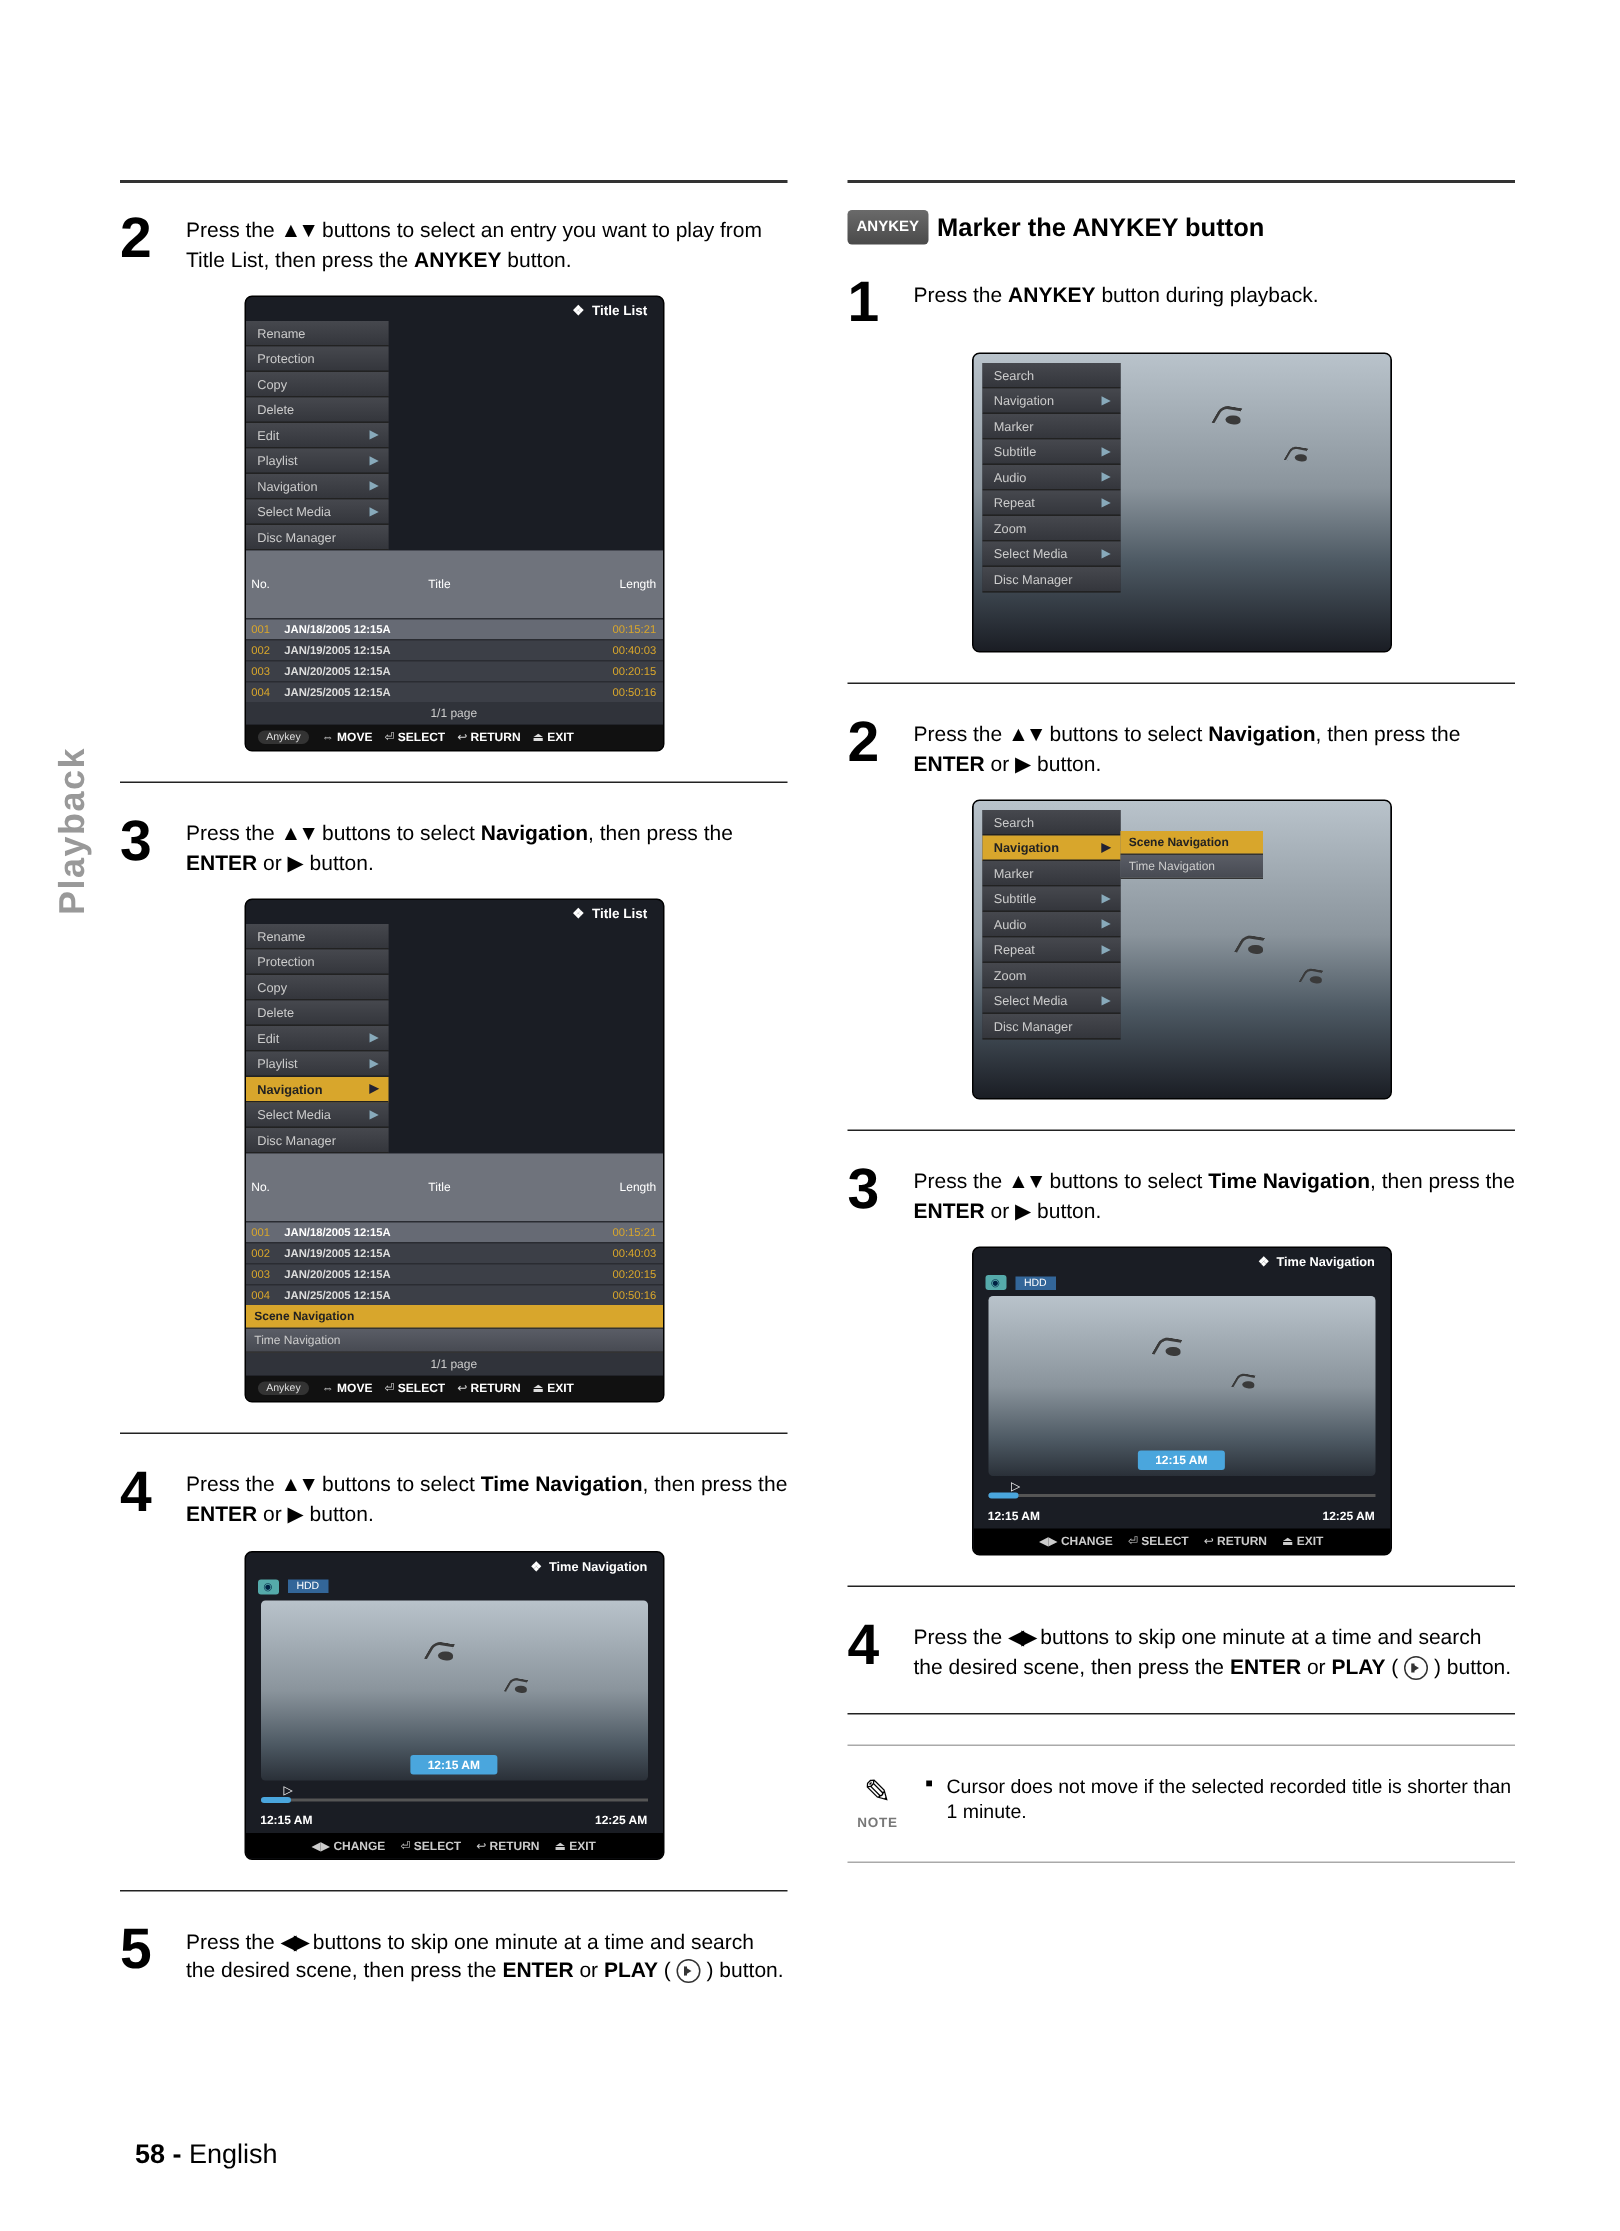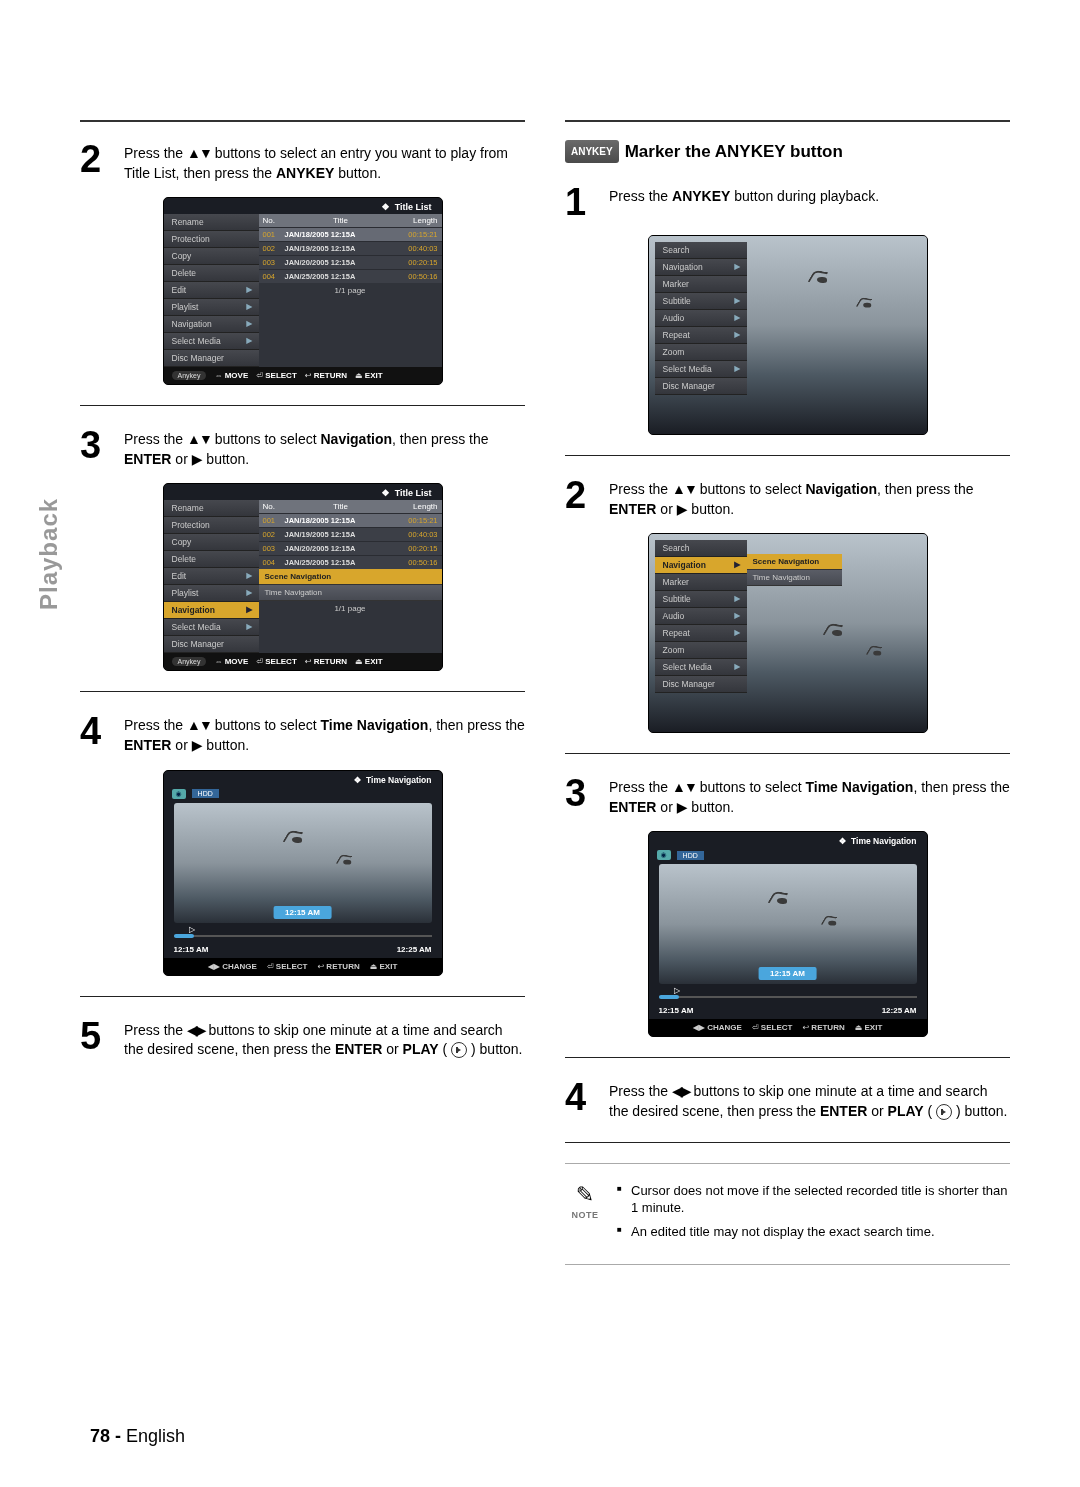--- a/index.html
+++ b/index.html
@@ -71,28 +71,28 @@
     width: 280px;
     margin: 10px auto 0 auto;
     border: 1px solid #000;
     border-radius: 5px;
     overflow: hidden;
     font-size: 9px;
     color: #ccc;
     background: #1a1d24;
   }
   .osd-tl-hdr { text-align:right; padding:4px 10px 2px 0; color:#fff; font-weight:bold; font-size:9px; }
-  .osd-body { display:flex; }
+  .osd-body { display:flex;flex-direction:column; }
   .osd-side { width:95px; background:#2a2d33; }
   .osd-side .it { padding:3px 8px; font-size:8.5px; color:#ccc; border-bottom:1px solid #222; position:relative; background:linear-gradient(#46484e,#34363c); }
   .osd-side .it.hl { background:#d8a62c; color:#222; font-weight:bold; }
   .osd-side .it .ar { position:absolute; right:6px; top:3px; color:#8ab; font-size:8px; }
   .osd-side .it.hl .ar { color:#223; }
   .osd-main { flex:1; position:relative; background:#30333a; }
-  .osd-th { display:flex; background:#6f737c; color:#fff; font-size:8px; padding:2px 4px; }
+  .osd-th { display:flex; background:#6f737c; color:#fff; font-size:8px; padding:18px 4px; }
   .osd-th .c-no{width:26px;} .osd-th .c-ti{flex:1;text-align:center;} .osd-th .c-len{width:45px;text-align:right;}
   .osd-row { display:flex; background:#3c3f47; font-size:7.5px; padding:2px 4px; border-top:1px solid #2a2c32; color:#ddd; }
   .osd-row.sel { background:#666a74; color:#fff; }
   .osd-row .c-no{width:22px;color:#d8a62c;} .osd-row .c-ti{flex:1;font-weight:bold;} .osd-row .c-len{width:40px;text-align:right;color:#d8a62c;}
   .osd-page { text-align:center; font-size:8px; color:#ccc; padding:3px 0; }
   .osd-foot { background:#111; color:#ddd; display:flex; gap:8px; padding:4px 8px; font-size:8px; align-items:center; }
   .osd-foot .pill { background:#333; border-radius:8px; padding:1px 6px; font-size:7px; }
   .osd-foot span b { color:#fff; }
   .sub-items { padding:0; }
   .sub-items .sit { background:linear-gradient(#5a5d66,#474a52); color:#ccc; font-size:8px; padding:3px 6px; border-bottom:1px solid #333; }
@@ -435,24 +435,23 @@
       <hr class="hr-thin">
       <hr class="hr-thin-light">
 
       <div class="note-box">
         <div class="note-mark">
           <div class="ic">✎</div>
           <div class="lbl">NOTE</div>
         </div>
         <ul class="note-list">
           <li>Cursor does not move if the selected recorded title is shorter than 1 minute.</li>
-          <li>An edited title may not display the exact search time.</li>
         </ul>
       </div>
 
       <hr class="hr-thin-light">
     </div>
   </div>
 </div>
 
 <div class="footer">
-  <b>78 -</b> <span>English</span>
+  <b>58 -</b> <span>English</span>
 </div>
 
 </body></html>

